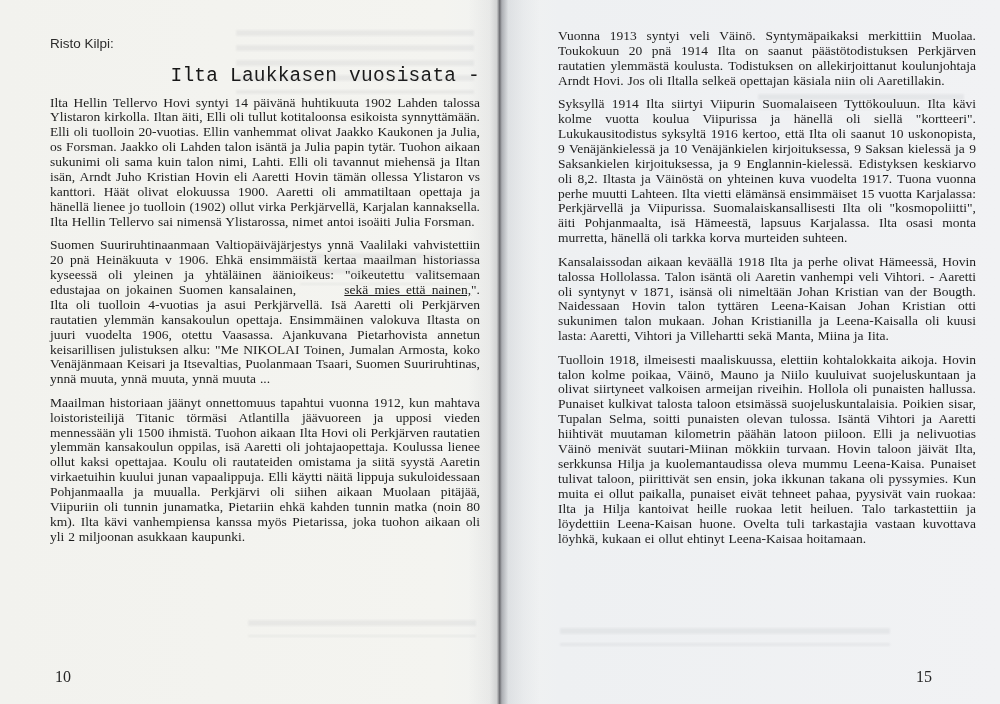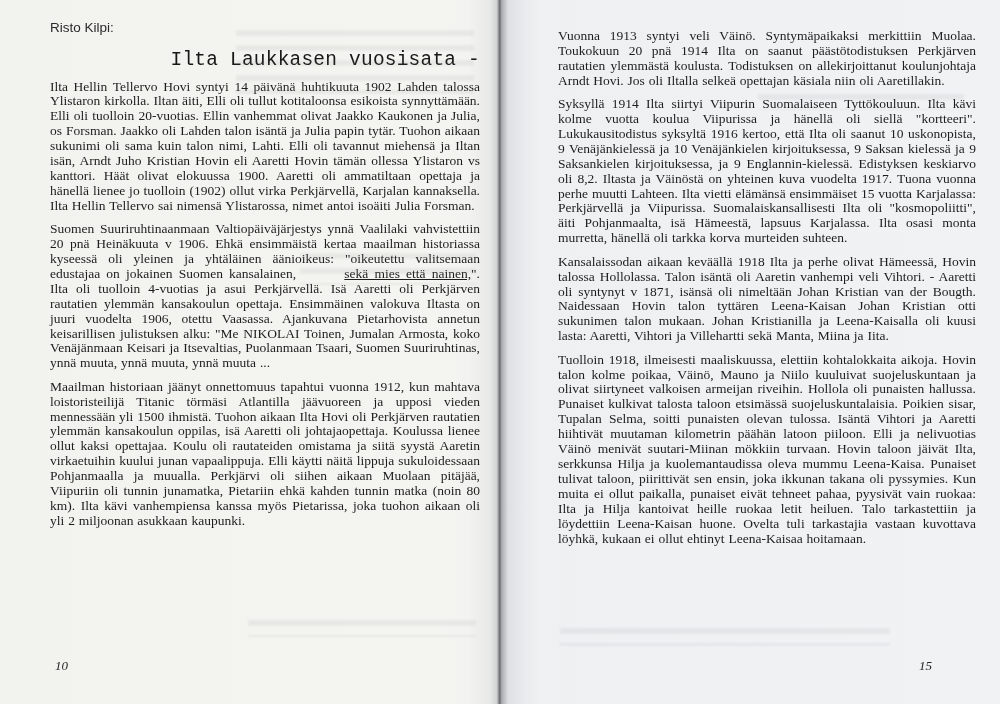--- a/index.html
+++ b/index.html
@@ -16,21 +16,21 @@
   }
   .page {
     position: absolute;
     top: 0;
     height: 704px;
     box-sizing: border-box;
   }
   .page-left {
     left: 0;
     width: 500px;
-    padding: 20px 20px 0 50px;
+    padding: 36px 20px 0 50px;
   }
   .page-right {
     left: 500px;
     width: 500px;
     padding: 29px 24px 0 58px;
   }
   .byline {
     font-family: "Liberation Sans", sans-serif;
     font-size: 13.5px;
     color: #2b2b2b;
@@ -54,25 +54,24 @@
     word-spacing: 0.5px;
     color: #1d1d1d;
     margin: 0 0 8.5px 0;
   }
   .underlined {
     text-decoration: underline;
     margin-left: 42px;
   }
   .page-number {
     position: absolute;
-    bottom: 30px;
+    bottom: 18px;
     font-family: "Liberation Serif", serif;
-    font-size: 13px;
+    font-size: 16px;
     color: #262626;
-    font-style: italic;
   }
   .page-number-left { left: 55px; }
   .page-number-right { right: 68px; }
   .gutter {
     position: absolute;
     left: 468px;
     top: 0;
     width: 72px;
     height: 704px;
     pointer-events: none;

